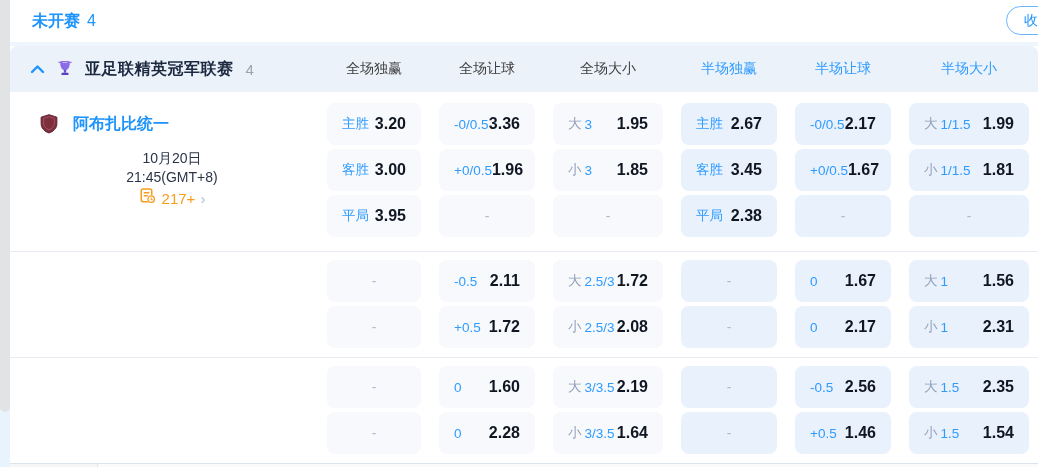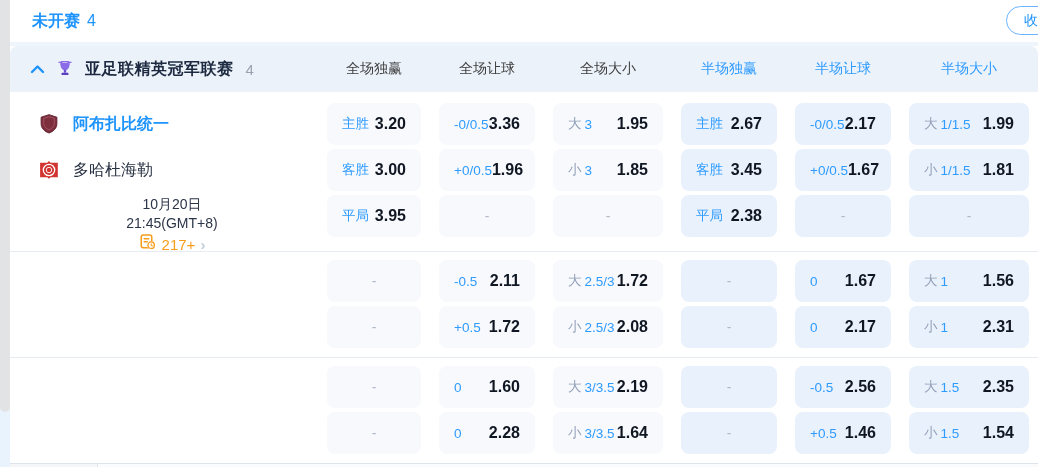--- a/index.html
+++ b/index.html
@@ -126,30 +126,20 @@
         <div class="team-cell">
           <div class="team-row">
             <span class="badge">
               <svg width="22" height="22" viewBox="0 0 24 24">
                 <path d="M12 1.8l8.6 2.8v7c0 5-3.8 8.6-8.6 10.2C7.2 20.2 3.4 16.6 3.4 11.6v-7z" fill="#7d2f3e" stroke="#5d1f2c" stroke-width="1"></path>
                 <path d="M12 4l5.8 1.9v5.3c0 3.5-2.6 6-5.8 7.2-3.2-1.2-5.8-3.7-5.8-7.2V5.9z" fill="none" stroke="#a8596a" stroke-width="0.9"></path>
               </svg>
             </span>
             <span class="team-name home">阿布扎比统一</span>
           </div>
-          <div class="team-row">
-            <span class="badge">
-              <svg width="22" height="22" viewBox="0 0 24 24">
-                <path d="M12 1.5l2 2h8.5v17h-8.5l-2 2-2-2H1.5v-17H10z" fill="#d23430" transform="scale(0.92) translate(1,1)"></path>
-                <circle cx="12" cy="12" r="6.2" fill="none" stroke="#fff" stroke-width="1.4"></circle>
-                <circle cx="12" cy="12" r="3" fill="none" stroke="#fff" stroke-width="1"></circle>
-              </svg>
-            </span>
-            <span class="team-name away">多哈杜海勒</span>
-          </div>
           <div class="meta-row">
             <div class="datetime">
               <div>10月20日</div>
               <div>21:45(GMT+8)</div>
             </div>
             <div class="markets">
               <span>
                 <svg width="18" height="18" viewBox="0 0 24 24">
                   <rect x="3" y="2.5" width="14" height="17" rx="2.5" fill="none" stroke="#f89c1c" stroke-width="2"></rect>
                   <path d="M7 7.5h6M7 11.5h4" stroke="#f89c1c" stroke-width="2" stroke-linecap="round"></path>

